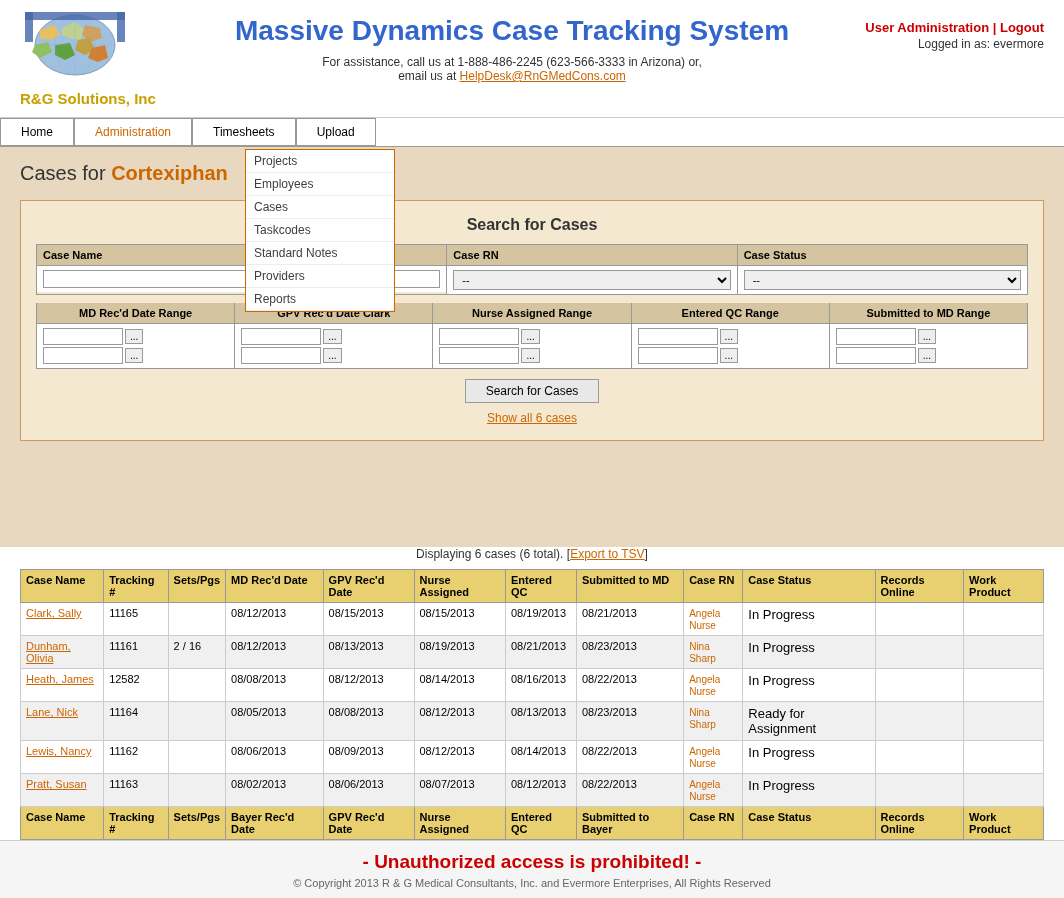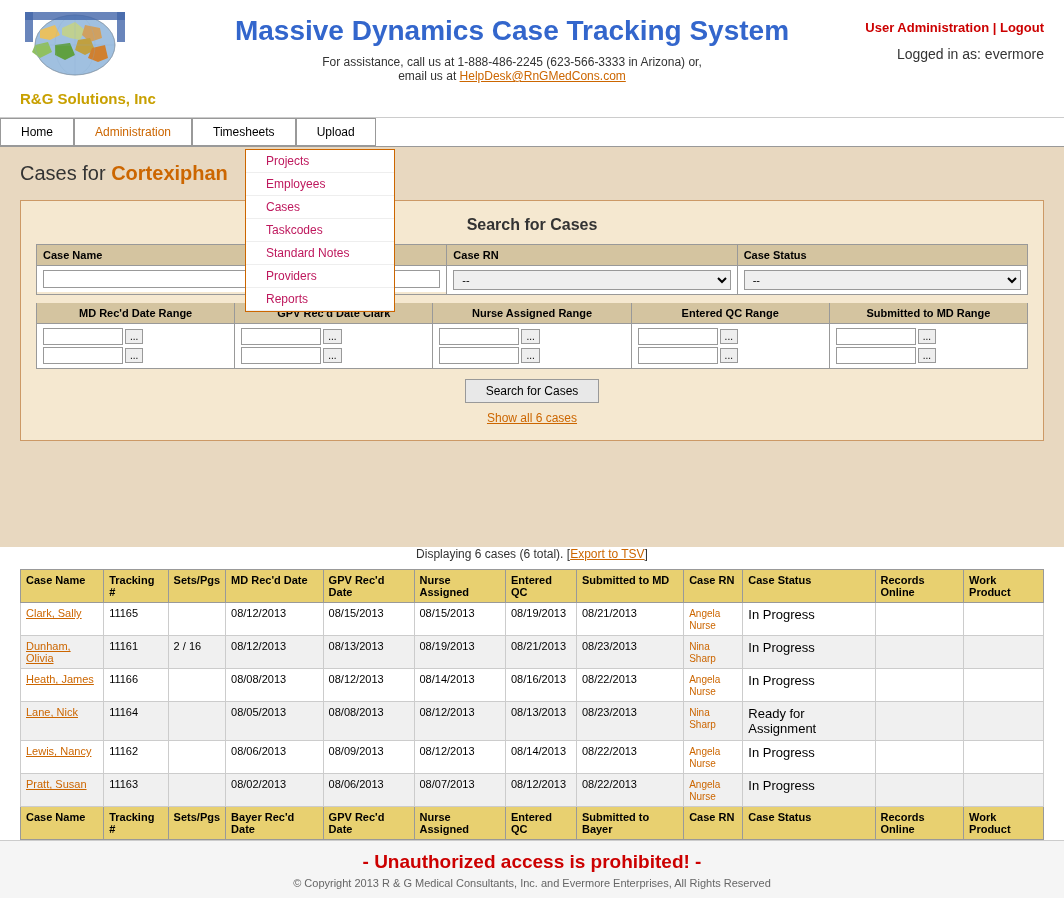--- a/index.html
+++ b/index.html
@@ -9,27 +9,27 @@
     .header { display: flex; align-items: flex-start; padding: 10px 20px; border-bottom: 1px solid #ccc; }
     .logo-area { width: 160px; flex-shrink: 0; }
     .logo-text { color: #c8a000; font-size: 15px; font-weight: bold; margin-top: 2px; }
     .header-center { flex: 1; text-align: center; padding-top: 5px; }
     .header-title { color: #3366cc; font-size: 28px; font-weight: bold; margin-bottom: 8px; }
     .header-contact { font-size: 12px; color: #333; }
     .header-contact a { color: #cc6600; }
     .header-right { width: 200px; text-align: right; padding-top: 10px; }
     .header-right .admin-links { color: #cc0000; font-weight: bold; font-size: 13px; }
     .header-right .admin-links a { color: #cc0000; text-decoration: none; }
-    .header-right .logged-in { color: #333; font-size: 14px; margin-top: 11px; }
+    .header-right .logged-in { color: #333; font-size: 12px; margin-top: 2px; }
 
     
     .nav-bar { display: flex; background: #fff; border-bottom: 1px solid #999; position: relative; }
     .nav-item { padding: 6px 20px; border: 1px solid #999; cursor: pointer; font-size: 12px; background: #fff; }
     .nav-dropdown { position: absolute; left: 170px; top: 30px; background: #fff; border: 1px solid #cc6600; z-index: 100; min-width: 150px; }
-    .nav-dropdown-item { display: block; padding: 4px 20px; font-size: 12px; color: #be185d; border-bottom: 1px solid #eee; cursor: pointer; }
+    .nav-dropdown-item { display: block; padding: 4px 8px; font-size: 12px; color: #404040; border-bottom: 1px solid #eee; cursor: pointer; }
 
     
     .main-content { background: #e8d8c0; padding: 15px 20px; min-height: 400px; }
     .section-title { color: #cc6600; font-size: 20px; font-weight: bold; margin-bottom: 15px; }
     .search-container { background: #f5e8d0; border: 1px solid #cc9966; padding: 15px; }
     .search-title { text-align: center; font-size: 16px; font-weight: bold; color: #333; margin-bottom: 10px; }
     .search-row { display: flex; gap: 0; margin-bottom: 8px; border: 1px solid #999; }
     .search-cell { flex: 1; border-right: 1px solid #999; }
     .search-cell:last-child { border-right: none; }
     .search-label { background: #d4c4a0; padding: 4px 6px; font-size: 11px; font-weight: bold; border-bottom: 1px solid #999; }
@@ -303,21 +303,21 @@
           <td>08/19/2013</td>
           <td>08/21/2013</td>
           <td>08/23/2013</td>
           <td><span class="nurse-name">Nina Sharp</span></td>
           <td><span class="status-text">In Progress</span></td>
           <td></td>
           <td></td>
         </tr>
         <tr>
           <td><a href="#" class="case-name-link">Heath, James</a></td>
-          <td>11166</td>
+          <td>12582</td>
           <td></td>
           <td>08/08/2013</td>
           <td>08/12/2013</td>
           <td>08/14/2013</td>
           <td>08/16/2013</td>
           <td>08/22/2013</td>
           <td><span class="nurse-name">Angela<br>Nurse</span></td>
           <td><span class="status-text">In Progress</span></td>
           <td></td>
           <td></td>

